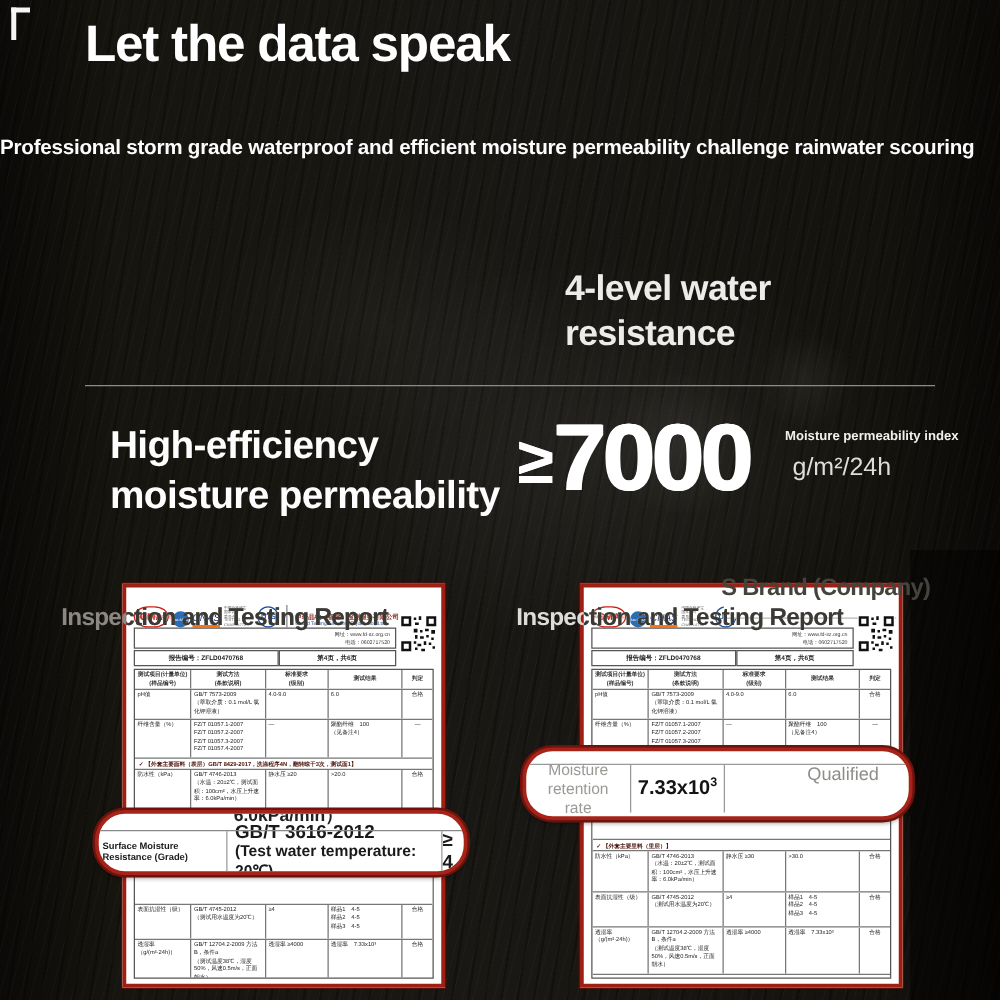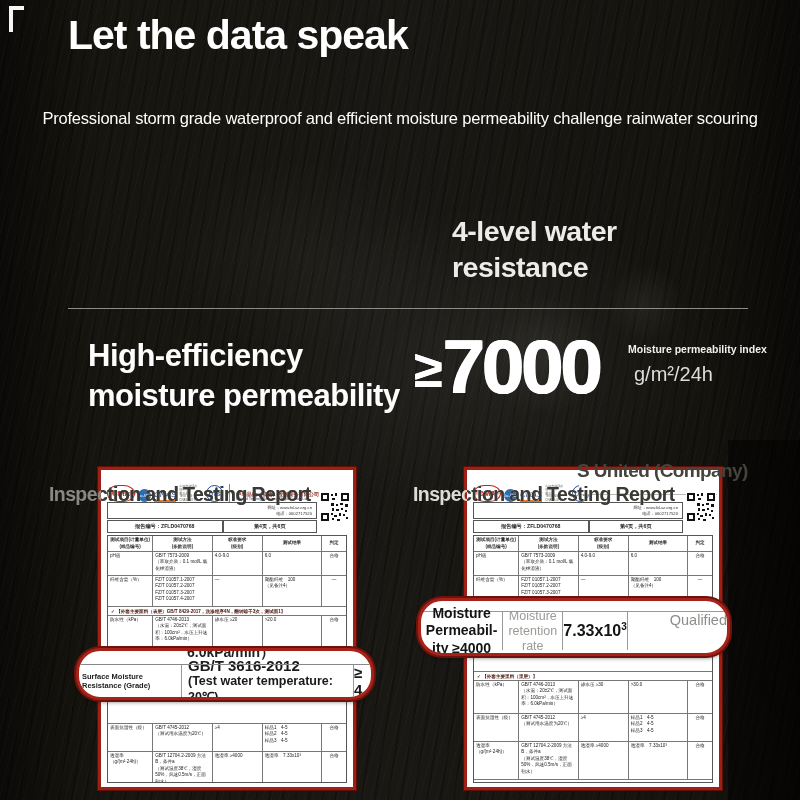--- a/index.html
+++ b/index.html
@@ -13,21 +13,21 @@
       linear-gradient(90deg,#0c0a08 0%,#17150f 12%,#1a1814 50%,#15130e 88%,#0b0907 100%);
     background-color:#131109;}
   .dim-right{position:absolute;right:0;top:440px;width:72px;height:360px;background:rgba(0,0,0,0.45);}
   .corner-mark{position:absolute;left:9px;top:6px;width:11px;height:22px;border-left:4px solid #f5f5f5;border-top:4px solid #f5f5f5;}
   .splash{position:absolute;border-radius:50%;}
   .sp1{left:470px;top:300px;width:150px;height:110px;background:radial-gradient(circle at 50% 50%, rgba(255,255,255,0.06), transparent 65%);}
   .sp2{left:600px;top:260px;width:90px;height:90px;background:radial-gradient(circle at 50% 50%, rgba(255,255,255,0.05), transparent 60%);}
 
   
   .title{position:absolute;left:68px;top:12px;font-size:41px;font-weight:700;color:#fff;letter-spacing:-1px;}
-  .subtitle{position:absolute;left:0;top:109px;width:100%;text-align:center;font-size:16.5px;font-weight:400;color:#fdfdfd;letter-spacing:-0.2px;}
+  .subtitle{position:absolute;left:0;top:109px;width:100%;font-size:16.5px;font-weight:700;color:#fdfdfd;letter-spacing:-0.2px;}
   .feat-left{position:absolute;left:85px;top:206px;font-size:31px;font-weight:700;color:#f6f6f5;line-height:1.3;letter-spacing:-0.5px;white-space:pre-line;}
   .feat-right{position:absolute;left:452px;top:214px;font-size:28.5px;font-weight:700;color:#ececea;line-height:1.25;letter-spacing:-0.5px;white-space:pre-line;}
   .divider{position:absolute;left:68px;top:308px;width:680px;height:1px;background:#8d8d88;}
   .metric-label{position:absolute;left:88px;top:336px;font-size:31px;font-weight:700;color:#fdfdfd;line-height:1.28;letter-spacing:-0.5px;white-space:pre-line;}
   .metric-value{position:absolute;left:414px;top:323px;color:#fff;white-space:nowrap;}
   .metric-sym{font-size:52px;font-weight:700;vertical-align:6px;text-shadow:0.6px 0 #fff;}
   .metric-num{font-size:76px;font-weight:700;letter-spacing:-3px;text-shadow:1px 0 #fff,-0.5px 0 #fff;}
   .metric-caption{position:absolute;left:628px;top:343px;font-size:10.5px;font-weight:700;color:#f0f0ee;}
   .metric-unit{position:absolute;left:634px;top:363px;font-size:20px;color:#dddddb;}
 
@@ -262,21 +262,21 @@
       <div class="logo-ilac">ilac-MRA</div>
       <div class="logo-cnas">CNAS</div>
       <div class="accred">中国合格评定
 国家认可
 委员会
 TESTING
 CNAS L4773</div>
       <div class="logo-uts">UTS</div>
     </div>
     <div class="brand-patch"></div>
-    <div class="brand-text">S United (Company)</div>
+    <div class="brand-text">S Brand (Company)</div>
     <div class="r-contact">
       <div>网址：www.fd-sz.org.cn</div>
       <div>电话：0602717520</div>
     </div>
     <svg class="qr" viewBox="0 0 30 30">
       <rect width="30" height="30" fill="#fff"></rect>
       <g fill="#111">
         <rect x="1" y="1" width="8" height="8"></rect>
           <rect x="21" y="1" width="8" height="8"></rect>
           <rect x="1" y="21" width="8" height="8"></rect>
@@ -384,22 +384,20 @@
         <div class="co-main">GB/T 3616-2012</div>
         <div class="co-sub">(Test water temperature: 20℃)</div>
       </div>
       <div class="cl-c3">≥ 4</div>
     </div>
   </div>
 
   <div class="callout callout-right">
     <div class="cr-top"></div>
     <div class="co-row">
-      <div class="cr-c1">Moisture Permeabil-
-ity ≥4000</div>
       <div class="cr-c2">Moisture
 retention
 rate</div>
       <div class="cr-c3">
           <span><span>7.33x10</span><sup>3</sup></span>
         </div>
       <div class="cr-c4">Qualified</div>
     </div>
   </div>
 </div>

